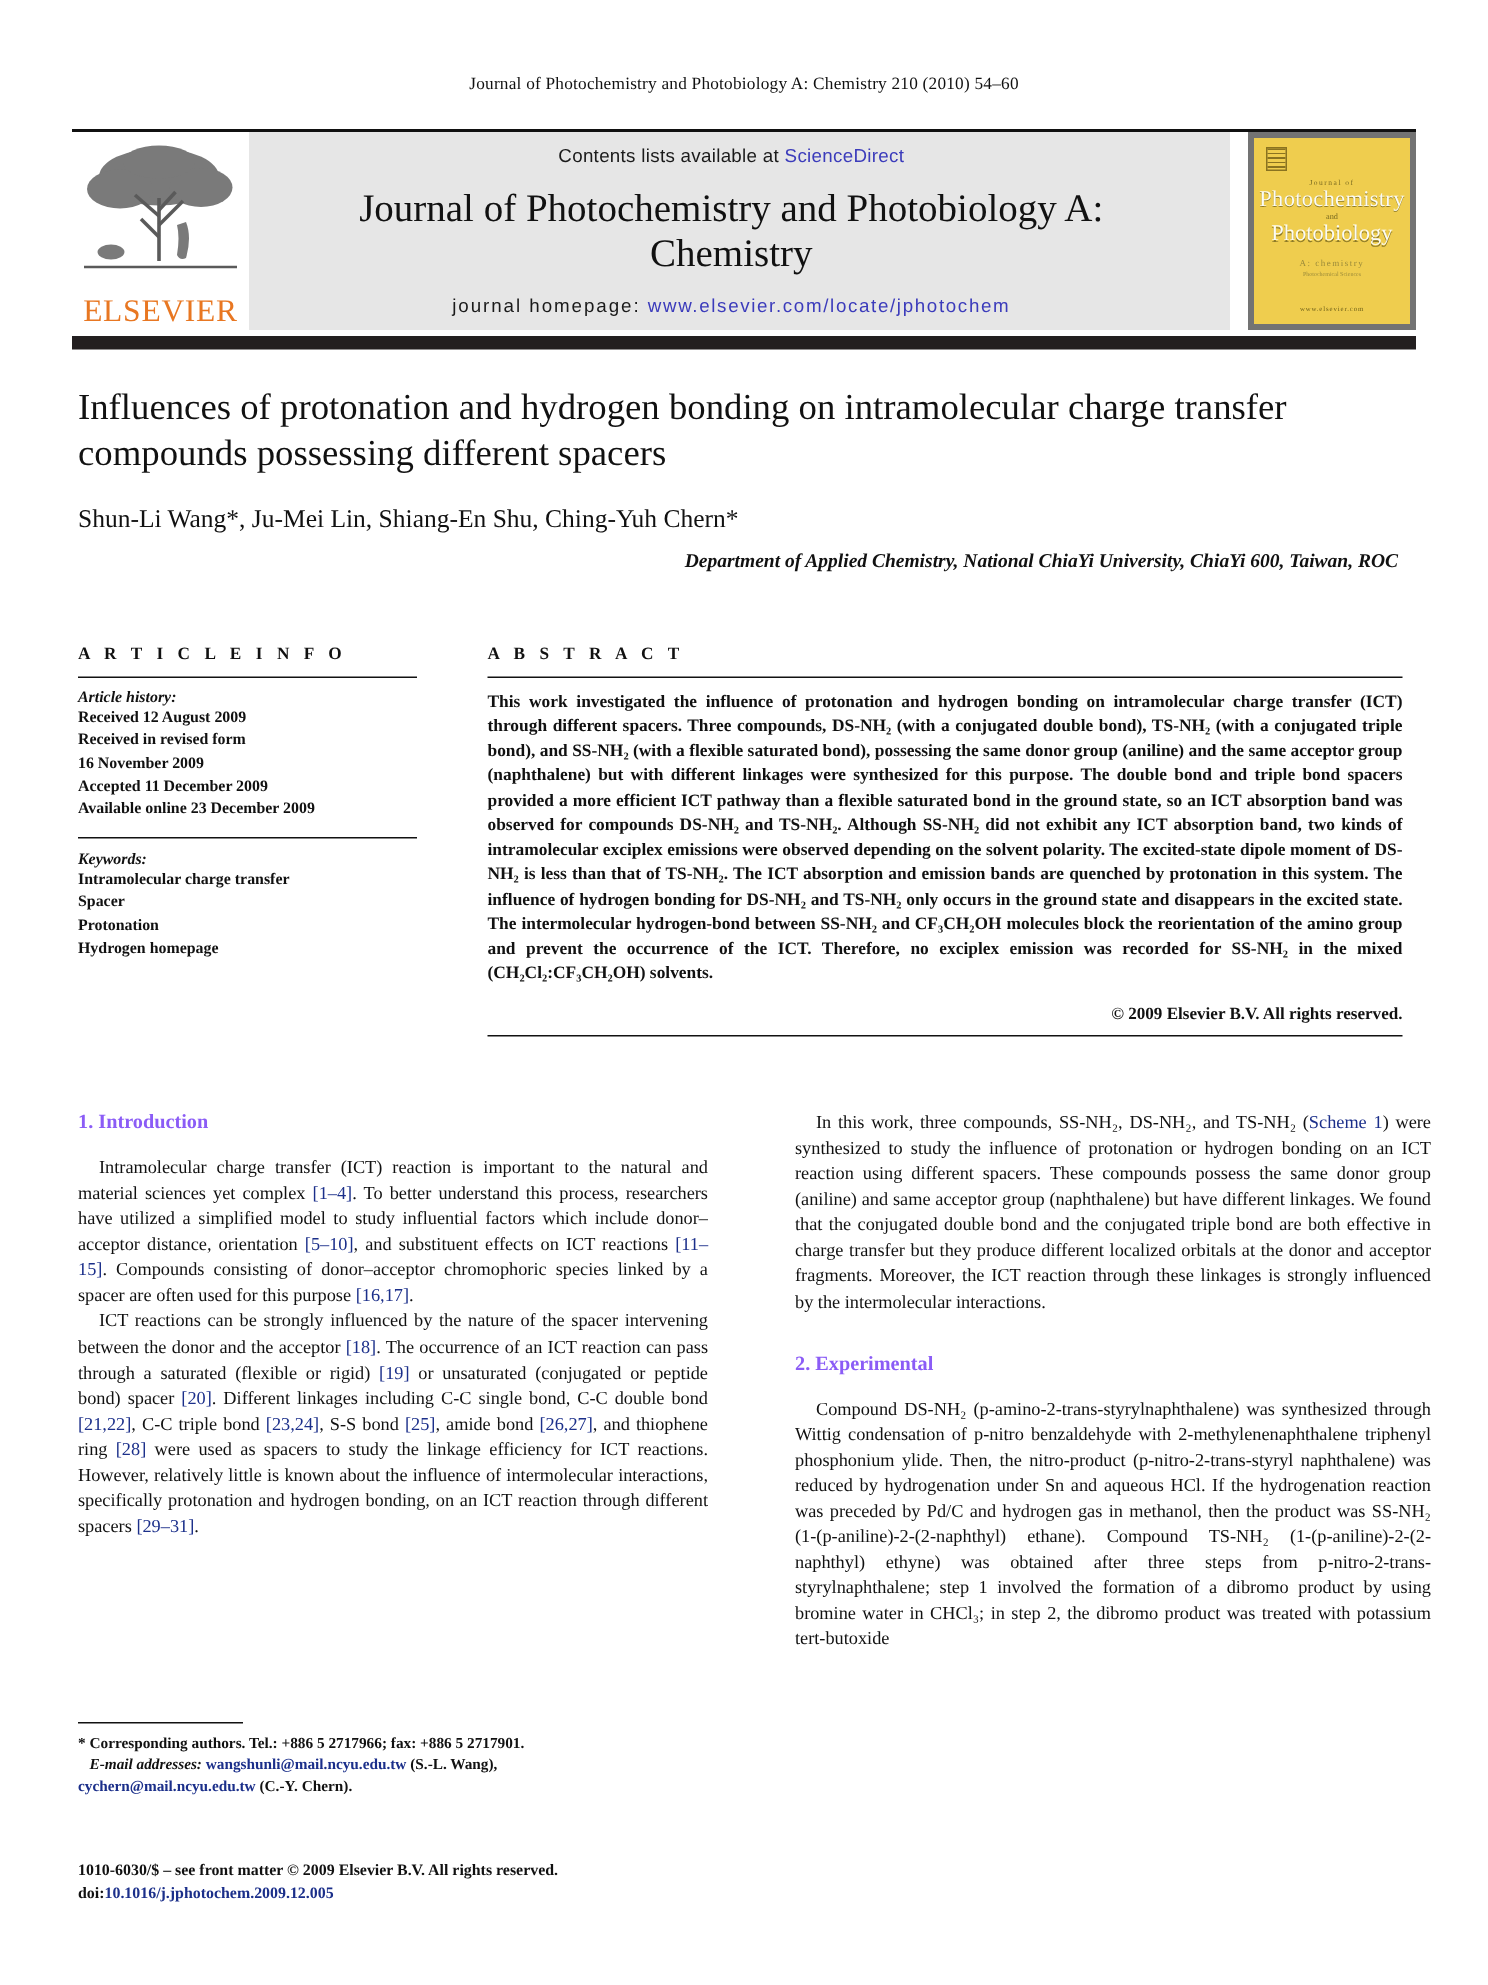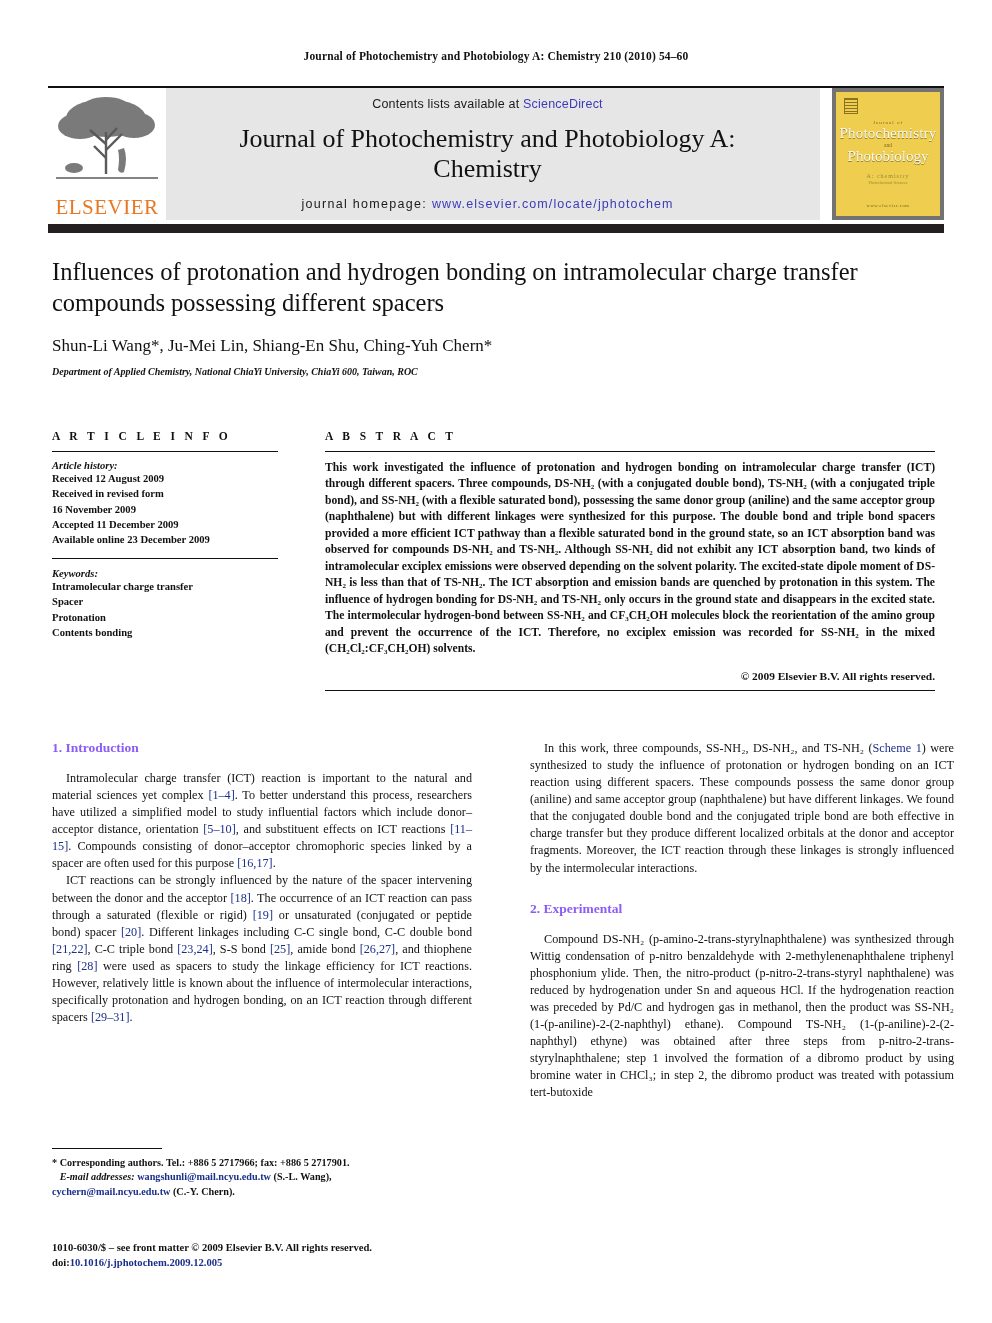--- a/index.html
+++ b/index.html
@@ -23,21 +23,21 @@
 
   
   .running-head {
     position: absolute;
     top: 50px;
     left: 0;
     right: 0;
     text-align: center;
     font-family: "Liberation Serif", serif;
     font-size: 11.5px;
-    font-weight: bold;
+    font-weight: normal;
     letter-spacing: 0.15px;
     color: #111;
   }
 
   
   .masthead {
     position: absolute;
     top: 86px;
     left: 48px;
     width: 896px;
@@ -176,23 +176,24 @@
   .authors {
     font-family: "Liberation Serif", serif;
     font-size: 17px;
     color: #111;
     margin-top: 17px;
   }
   .affil {
     font-family: "Liberation Serif", serif;
     font-style: italic;
     font-weight: bold;
-    font-size: 10px;
+    font-size: 13px;
     color: #111;
     margin-top: 10px;
+    text-align: right;
   }
 
   
   .info-col {
     position: absolute;
     top: 430px;
     left: 52px;
     width: 226px;
   }
   .abs-col {
@@ -391,21 +392,21 @@
     <div class="meta-line">Received 12 August 2009</div>
     <div class="meta-line">Received in revised form</div>
     <div class="meta-line">16 November 2009</div>
     <div class="meta-line">Accepted 11 December 2009</div>
     <div class="meta-line">Available online 23 December 2009</div>
     <div class="rule-thin"></div>
     <div class="meta-label">Keywords:</div>
     <div class="kw-line">Intramolecular charge transfer</div>
     <div class="kw-line">Spacer</div>
     <div class="kw-line">Protonation</div>
-    <div class="kw-line">Contents bonding</div>
+    <div class="kw-line">Hydrogen homepage</div>
   </div>
 
   <div class="abs-col">
     <div class="sec-head">A B S T R A C T</div>
     <div class="rule"></div>
     <div class="abs-body">This work investigated the influence of protonation and hydrogen bonding on intramolecular charge transfer (ICT) through different spacers. Three compounds, DS-NH₂ (with a conjugated double bond), TS-NH₂ (with a conjugated triple bond), and SS-NH₂ (with a flexible saturated bond), possessing the same donor group (aniline) and the same acceptor group (naphthalene) but with different linkages were synthesized for this purpose. The double bond and triple bond spacers provided a more efficient ICT pathway than a flexible saturated bond in the ground state, so an ICT absorption band was observed for compounds DS-NH₂ and TS-NH₂. Although SS-NH₂ did not exhibit any ICT absorption band, two kinds of intramolecular exciplex emissions were observed depending on the solvent polarity. The excited-state dipole moment of DS-NH₂ is less than that of TS-NH₂. The ICT absorption and emission bands are quenched by protonation in this system. The influence of hydrogen bonding for DS-NH₂ and TS-NH₂ only occurs in the ground state and disappears in the excited state. The intermolecular hydrogen-bond between SS-NH₂ and CF₃CH₂OH molecules block the reorientation of the amino group and prevent the occurrence of the ICT. Therefore, no exciplex emission was recorded for SS-NH₂ in the mixed (CH₂Cl₂:CF₃CH₂OH) solvents.</div>
     <div class="abs-copy">© 2009 Elsevier B.V. All rights reserved.</div>
     <div class="abs-rule-bottom"></div>
   </div>
 

